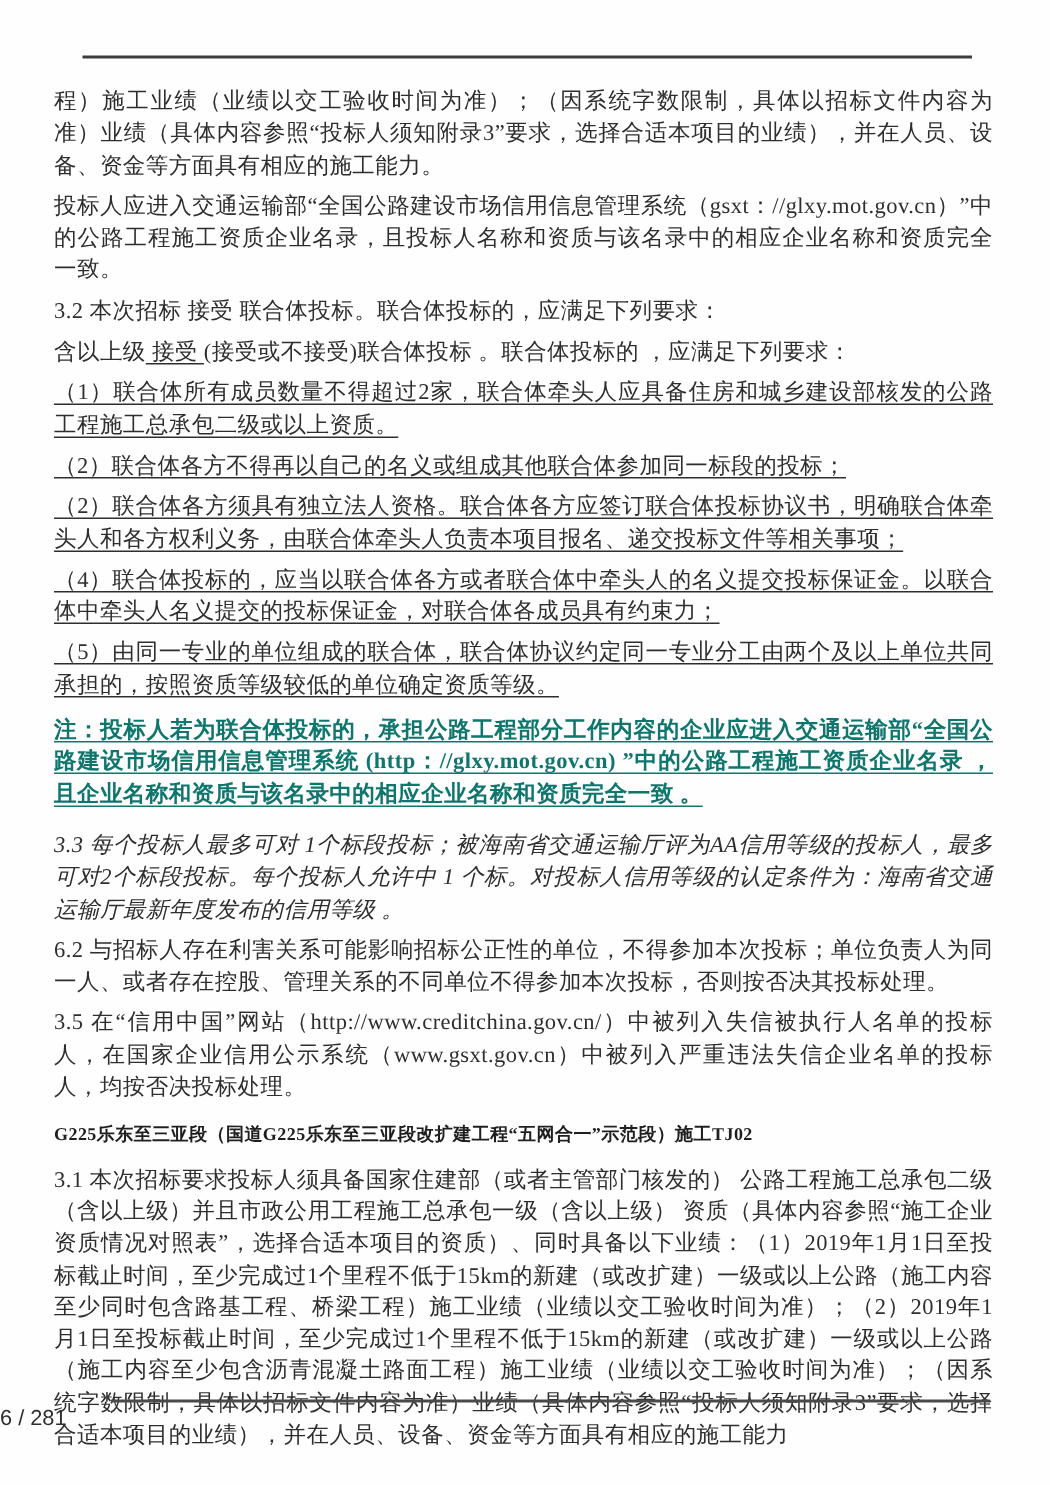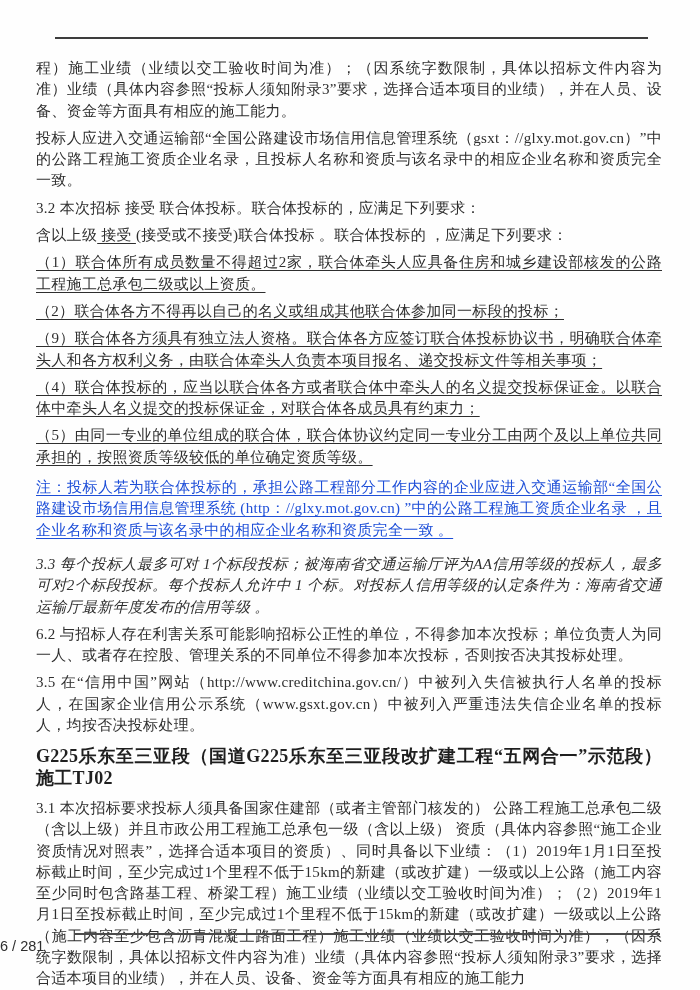--- a/index.html
+++ b/index.html
@@ -38,27 +38,27 @@
     text-align: justify;
     letter-spacing: 0.3px;
   }
   .content p { margin: 6px 0 0 0; }
   .content p.first { margin-top: 16px; }
   .u {
     text-decoration: underline;
     text-underline-offset: 3px;
     text-decoration-thickness: 1.2px;
   }
-  .bold { font-weight: normal; color: #1d4ed8; }
+  .bold { font-weight: bold; color: #0f766e; }
   .gap-lg { margin-top: 13px !important; font-style: italic; }
   .gap-md { margin-top: 9px !important; }
   .heading {
     font-weight: bold;
     color: #1f1f1f;
-    font-size: 18px;
+    font-size: 12px;
     margin-top: 10px !important;
   }
   .footer-rule {
     position: absolute;
     top: 933px;
     left: 74px;
     right: 40px;
     border-top: 2px solid #4a4a4a;
     height: 0;
     background: transparent;
@@ -86,21 +86,21 @@
     <p class="first">程）施工业绩（业绩以交工验收时间为准）；（因系统字数限制，具体以招标文件内容为准）业绩（具体内容参照“投标人须知附录3”要求，选择合适本项目的业绩），并在人员、设备、资金等方面具有相应的施工能力。</p>
 
     <p>投标人应进入交通运输部“全国公路建设市场信用信息管理系统（gsxt：//glxy.mot.gov.cn）”中的公路工程施工资质企业名录，且投标人名称和资质与该名录中的相应企业名称和资质完全一致。</p>
 
     <p>3.2 本次招标 接受 联合体投标。联合体投标的，应满足下列要求：</p>
 
     <p><span>含以上级</span><span class="u"> 接受 </span><span>(接受或不接受)联合体投标 。联合体投标的 ，应满足下列要求：</span></p>
 
     <p class="u">（1）联合体所有成员数量不得超过2家，联合体牵头人应具备住房和城乡建设部核发的公路工程施工总承包二级或以上资质。</p>
     <p class="u">（2）联合体各方不得再以自己的名义或组成其他联合体参加同一标段的投标；</p>
-    <p class="u">（9）联合体各方须具有独立法人资格。联合体各方应签订联合体投标协议书，明确联合体牵头人和各方权利义务，由联合体牵头人负责本项目报名、递交投标文件等相关事项；</p>
+    <p class="u">（2）联合体各方须具有独立法人资格。联合体各方应签订联合体投标协议书，明确联合体牵头人和各方权利义务，由联合体牵头人负责本项目报名、递交投标文件等相关事项；</p>
     <p class="u">（4）联合体投标的，应当以联合体各方或者联合体中牵头人的名义提交投标保证金。以联合体中牵头人名义提交的投标保证金，对联合体各成员具有约束力；</p>
     <p class="u">（5）由同一专业的单位组成的联合体，联合体协议约定同一专业分工由两个及以上单位共同承担的，按照资质等级较低的单位确定资质等级。</p>
 
     <p class="u bold gap-md">注：投标人若为联合体投标的，承担公路工程部分工作内容的企业应进入交通运输部“全国公路建设市场信用信息管理系统 (http：//glxy.mot.gov.cn) ”中的公路工程施工资质企业名录 ，且企业名称和资质与该名录中的相应企业名称和资质完全一致 。</p>
 
     <p class="gap-lg">3.3 每个投标人最多可对 1个标段投标；被海南省交通运输厅评为AA信用等级的投标人，最多可对2个标段投标。每个投标人允许中 1 个标。对投标人信用等级的认定条件为：海南省交通运输厅最新年度发布的信用等级 。</p>
 
     <p>6.2 与招标人存在利害关系可能影响招标公正性的单位，不得参加本次投标；单位负责人为同一人、或者存在控股、管理关系的不同单位不得参加本次投标，否则按否决其投标处理。</p>
 
     <p>3.5 在“信用中国”网站（http://www.creditchina.gov.cn/）中被列入失信被执行人名单的投标人，在国家企业信用公示系统（www.gsxt.gov.cn）中被列入严重违法失信企业名单的投标人，均按否决投标处理。</p>

